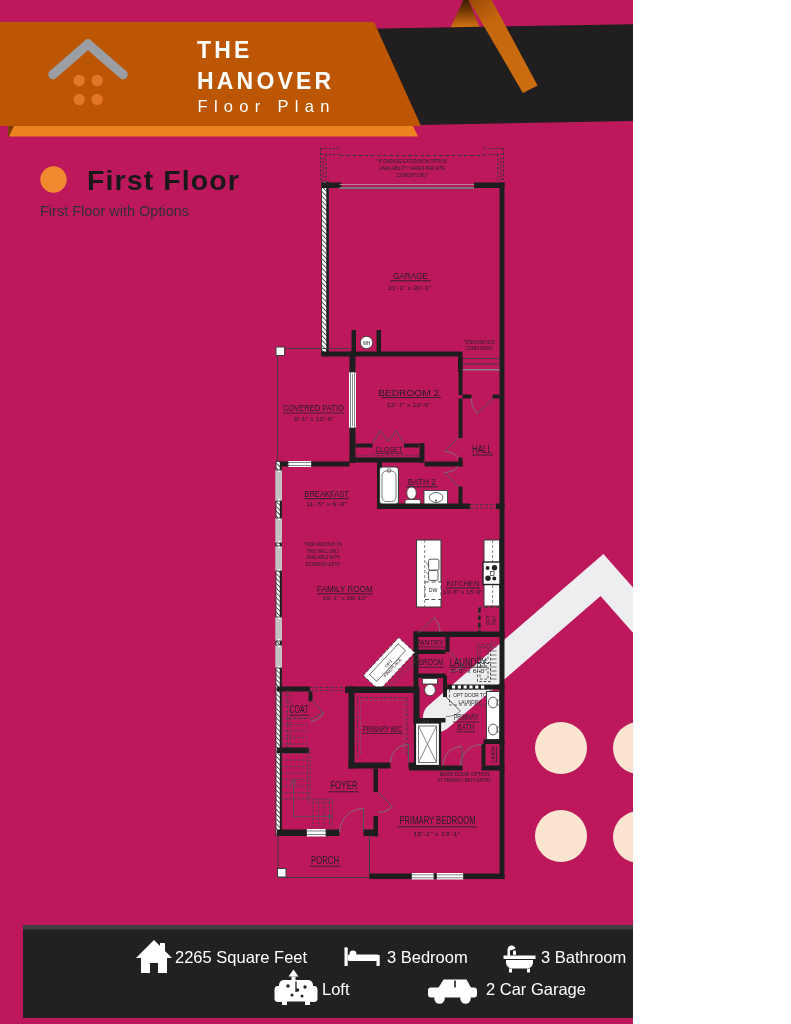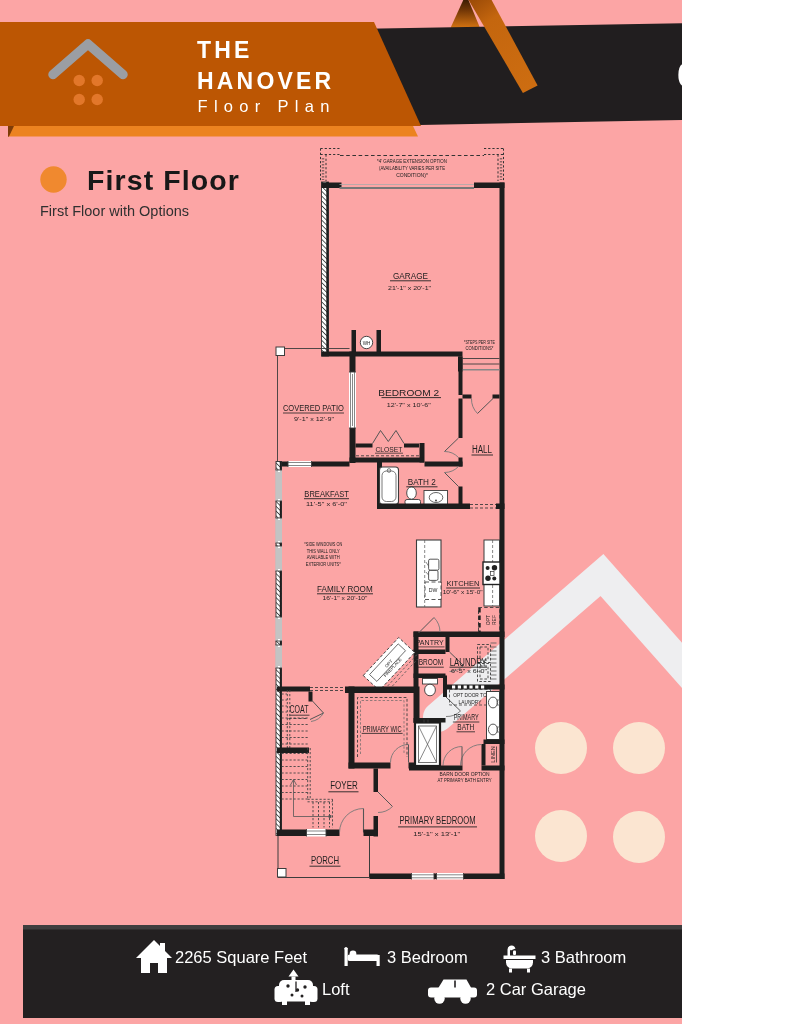--- a/index.html
+++ b/index.html
@@ -1,16 +1,16 @@
 <!DOCTYPE html>
 <html><head>
 <meta charset="utf-8">
 <style>
   html,body{margin:0;padding:0;background:#fff;}
-  .page{position:relative;width:682px;height:1024px;background:#fca5a5;overflow:hidden;font-family:"Liberation Sans",sans-serif;}
+  .page{position:relative;width:633px;height:1024px;background:#be185d;overflow:hidden;font-family:"Liberation Sans",sans-serif;}
   svg{position:absolute;left:0;top:0;}
   text{font-family:"Liberation Sans",sans-serif;}
   .pl{fill:none;stroke:#3c3c3c;stroke-width:0.9;}
   .pl2{fill:none;stroke:#555;stroke-width:0.7;}
   .arc{fill:none;stroke:#777;stroke-width:0.9;}
   .dsh{fill:none;stroke:#3c3c3c;stroke-width:0.9;stroke-dasharray:3 2;}
   .w{fill:#1d1d1d;}
   .lb{fill:#1f1f1f;}
 </style>
 </head>

